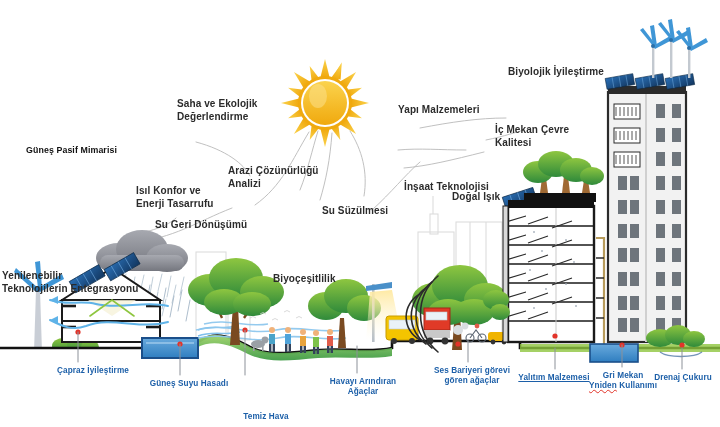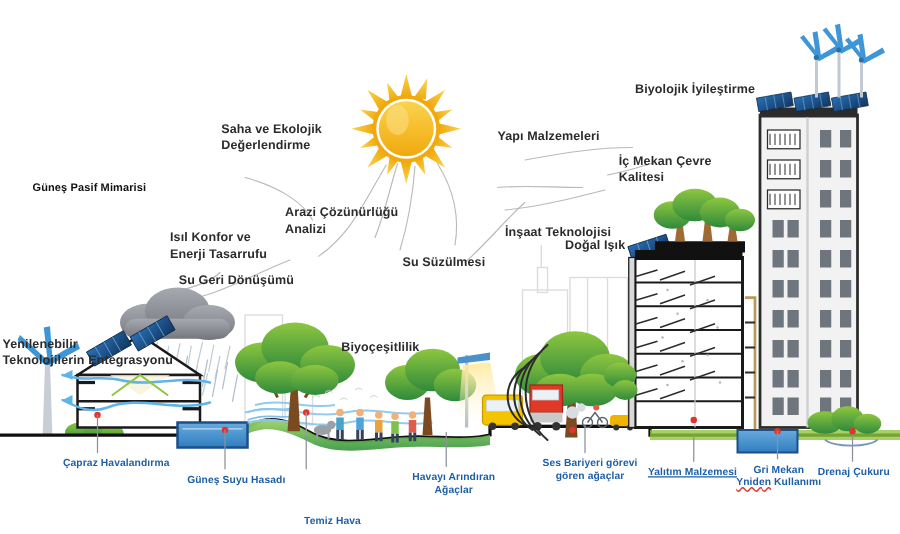--- a/index.html
+++ b/index.html
@@ -593,37 +593,37 @@
         <line x1="682" x2="682" y1="348" y2="369"></line>
       </g>
   </svg>
 
   <div id="sky-labels">
       <div class="lbl head" style="left: 26px; top: 145px;">Güneş Pasif Mimarisi</div>
       <div class="lbl sky" style="left: 2px; top: 222px; margin-top: 48px;">Yenilenebilir
 Teknolojilerin Entegrasyonu</div>
       <div class="lbl sky" style="left: 136px; top: 185px;">Isıl Konfor ve
 Enerji Tasarrufu</div>
-      <div class="lbl sky" style="left: 143px; top: 219px; text-align: right;">Su Geri Dönüşümü</div>
+      <div class="lbl sky" style="left: 155px; top: 219px; text-align: right;">Su Geri Dönüşümü</div>
       <div class="lbl sky" style="left: 177px; top: 98px;">Saha ve Ekolojik
 Değerlendirme</div>
       <div class="lbl sky" style="left: 228px; top: 165px;">Arazi Çözünürlüğü
 Analizi</div>
       <div class="lbl sky" style="left: 322px; top: 205px;">Su Süzülmesi</div>
       <div class="lbl sky" style="left: 398px; top: 104px;">Yapı Malzemeleri</div>
       <div class="lbl sky" style="left: 452px; top: 143px; margin-top: 48px;">Doğal Işık</div>
       <div class="lbl sky" style="left: 404px; top: 181px; text-align: right;">İnşaat Teknolojisi</div>
       <div class="lbl sky" style="left: 508px; top: 66px;">Biyolojik İyileştirme</div>
       <div class="lbl sky" style="left: 495px; top: 124px;">İç Mekan Çevre
 Kalitesi</div>
       <div class="lbl sky" style="left: 273px; top: 273px;">Biyoçeşitlilik</div>
     </div>
 
   <div id="bottom-labels">
-      <div class="lbl blue center" style="left: 38px; top: 366px; width: 110px;">Çapraz Havalandırma</div>
+      <div class="lbl blue center" style="left: 38px; top: 366px; width: 110px;">Çapraz İyileştirme</div>
       <div class="lbl blue center" style="left: 134px; top: 379px; width: 110px;">Güneş Suyu Hasadı</div>
       <div class="lbl blue center" style="left: 232px; top: 379px; width: 68px; margin-top: 33px;">Temiz Hava</div>
       <div class="lbl blue center" style="left: 315px; top: 377px; width: 96px;">Havayı Arındıran
 Ağaçlar</div>
       <div class="lbl blue center" style="left: 420px; top: 366px; width: 104px;">Ses Bariyeri görevi
 gören ağaçlar</div>
       <div class="lbl blue center" style="left: 506px; top: 373px; width: 96px; text-decoration: underline;">Yalıtım Malzemesi</div>
       <div class="lbl blue center" style="left: 585px; top: 371px; width: 76px;"><span>Gri Mekan</span><br><span class="sq">Yniden</span><span> Kullanımı</span></div>
       <div class="lbl blue center" style="left: 645px; top: 373px; width: 76px;">Drenaj Çukuru</div>
     </div>

